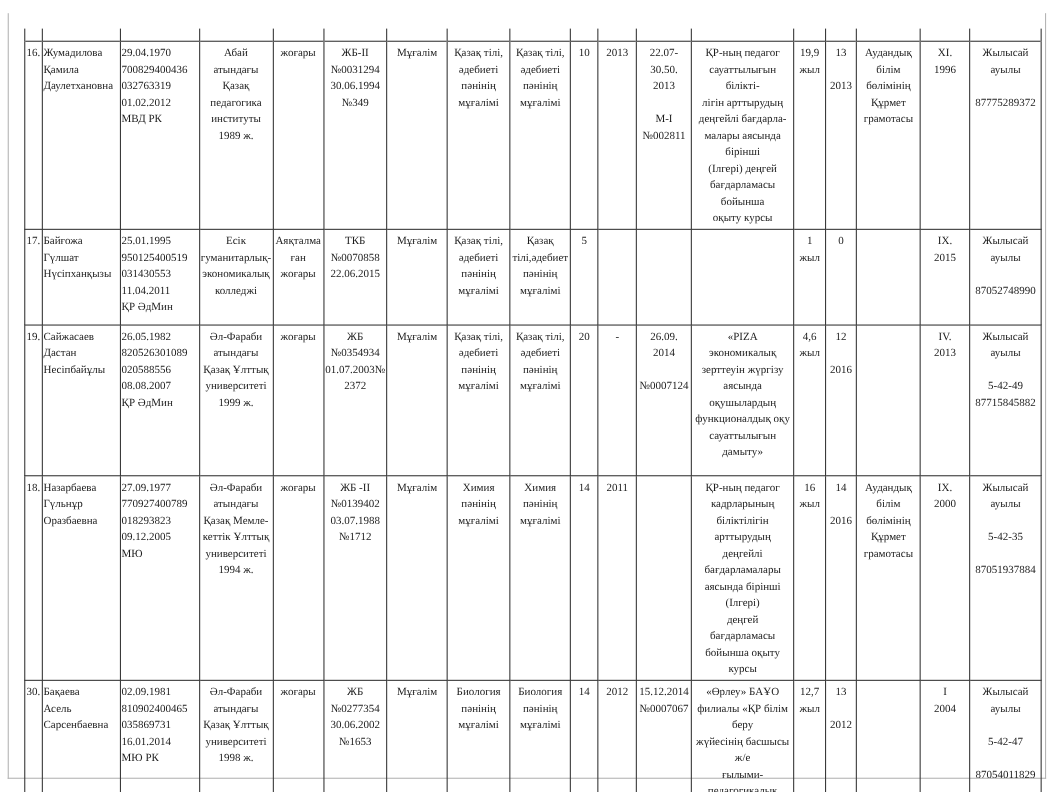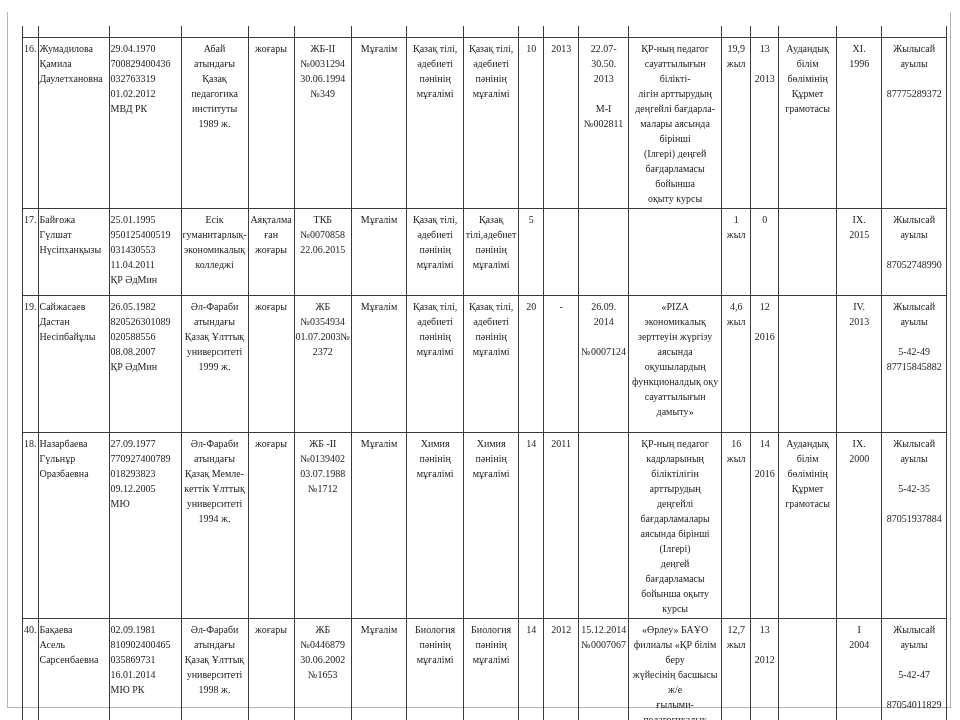--- a/index.html
+++ b/index.html
@@ -441,21 +441,21 @@
             <div class="line sq">Жылысай</div>
             <div class="line sq">ауылы</div>
             <div class="line">&nbsp;</div>
             <div class="line">5-42-35</div>
             <div class="line">&nbsp;</div>
             <div class="line">87051937884</div>
           </td>
         </tr>
         <tr style="height: 120px;">
           <td class="al-l">
-            <div class="line">40.</div>
+            <div class="line">30.</div>
           </td>
           <td class="al-l">
             <div class="line sq">Бақаева</div>
             <div class="line">Асель</div>
             <div class="line">Сарсенбаевна</div>
           </td>
           <td class="al-l">
             <div class="line">02.09.1981</div>
             <div class="line">810902400465</div>
             <div class="line">035869731</div>
@@ -467,21 +467,21 @@
             <div class="line">атындағы</div>
             <div class="line">Қазақ Ұлттық</div>
             <div class="line">университеті</div>
             <div class="line">1998 ж.</div>
           </td>
           <td class="al-c">
             <div class="line">жоғары</div>
           </td>
           <td class="al-c">
             <div class="line">ЖБ</div>
-            <div class="line">№0446879</div>
+            <div class="line">№0277354</div>
             <div class="line">30.06.2002</div>
             <div class="line">№1653</div>
           </td>
           <td class="al-c">
             <div class="line">Мұғалім</div>
           </td>
           <td class="al-c">
             <div class="line">Биология</div>
             <div class="line">пәнінің</div>
             <div class="line">мұғалімі</div>

